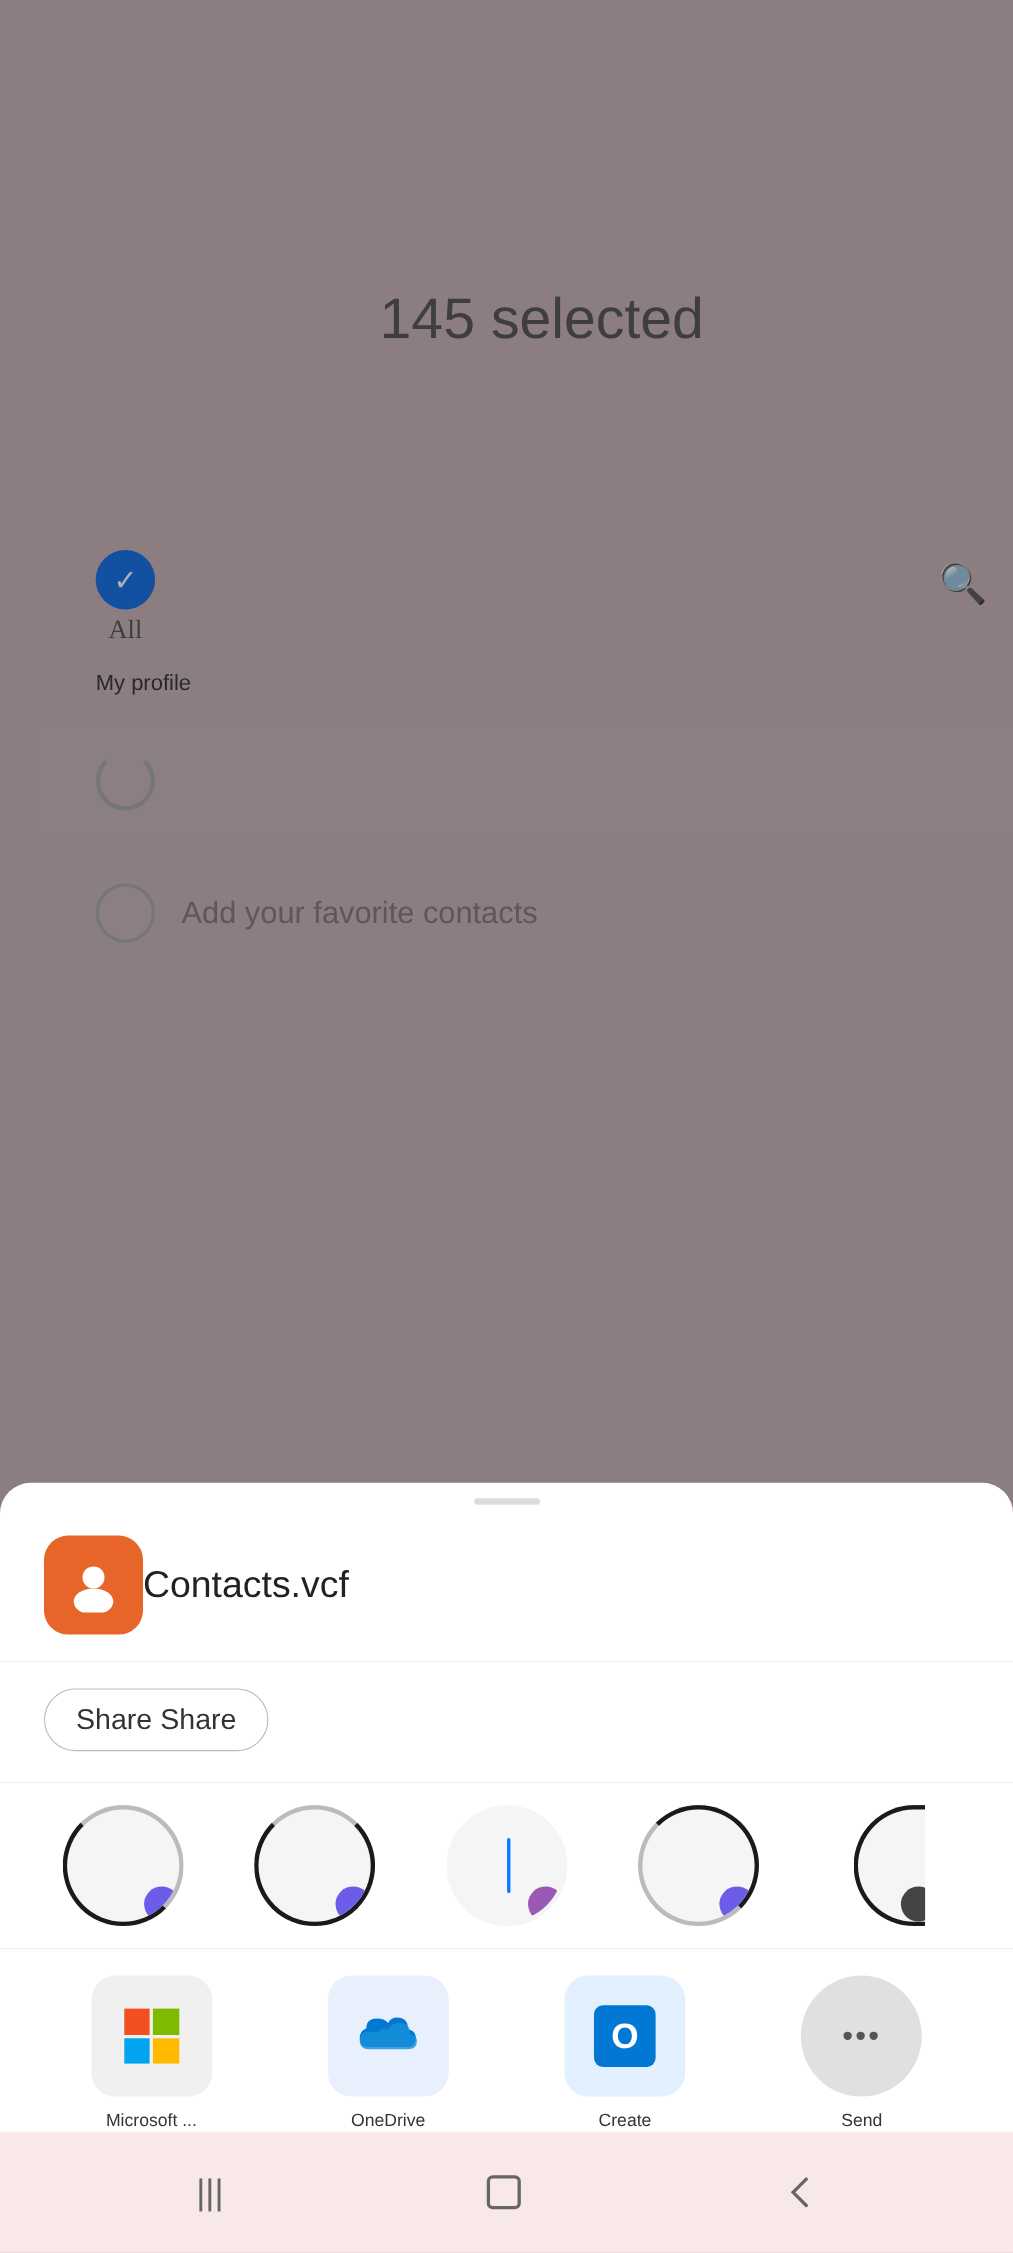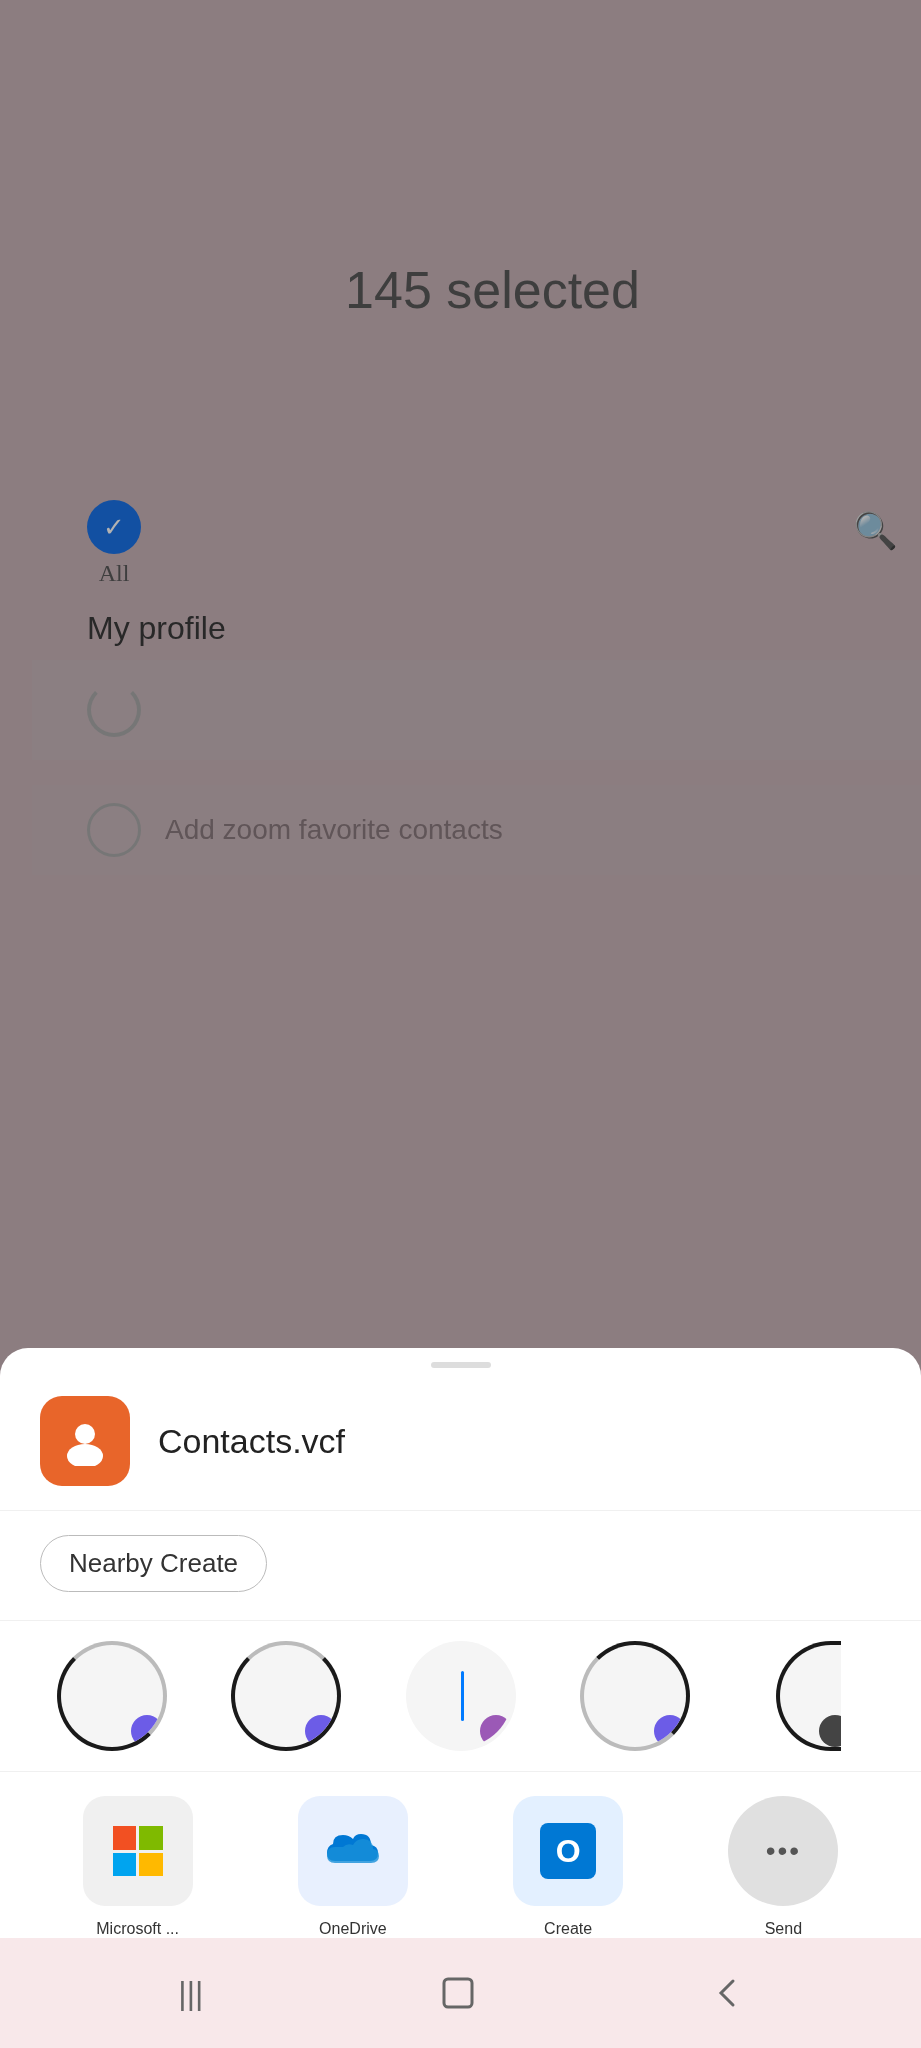--- a/index.html
+++ b/index.html
@@ -65,21 +65,21 @@
       top: 510px;
       right: 55px;
       font-size: 36px;
       color: #5a5a5a;
     }
 
     .my-profile-label {
       position: absolute;
       top: 610px;
       left: 55px;
-      font-size: 32px;
+      font-size: 20px;
       color: #3a3a3a;
       font-weight: 500;
     }
 
     .profile-loading {
       position: absolute;
       top: 660px;
       left: 0; right: 0;
       height: 100px;
       background: rgba(200,185,190,0.5);
@@ -144,21 +144,20 @@
       height: 6px;
       background: #ddd;
       border-radius: 3px;
       margin: 14px auto 0;
     }
 
     .sheet-header {
       display: flex;
       align-items: center;
       padding: 28px 40px 24px;
-      gap: 28px;
       border-bottom: 1px solid #f0f0f0;
     }
 
     .contacts-icon {
       width: 90px;
       height: 90px;
       background: #e8652a;
       border-radius: 22px;
       display: flex;
       align-items: center;
@@ -375,42 +374,42 @@
   <div class="search-icon-top">🔍</div>
 
   <div class="my-profile-label">My profile</div>
 
   <div class="profile-loading">
     <div class="spinner"></div>
   </div>
 
   <div class="add-favorites">
     <div class="add-fav-circle"></div>
-    <div class="add-fav-text">Add zoom favorite contacts</div>
+    <div class="add-fav-text">Add your favorite contacts</div>
   </div>
 </div>
 
 <div class="overlay"></div>
 
 <div class="bottom-sheet">
   <div class="sheet-handle"></div>
 
   <div class="sheet-header">
     <div class="contacts-icon">
       <svg width="50" height="50" viewBox="0 0 50 50" fill="none">
         <circle cx="25" cy="18" r="10" fill="white"></circle>
         <ellipse cx="25" cy="40" rx="18" ry="12" fill="white"></ellipse>
       </svg>
     </div>
     <div class="file-name">Contacts.vcf</div>
   </div>
 
   <div class="nearby-share-row">
     <button class="nearby-share-btn">
-      <span class="nearby-share-label">Nearby Create</span>
+      <span class="nearby-share-label">Share Share</span>
     </button>
   </div>
 
   <div class="avatar-row">
 
     <div class="avatar-item">
       <div class="avatar-circle" style="border: 4px solid #1a1a1a; border-top-color: #bbb; border-right-color: #bbb;">
         <div class="avatar-badge badge-purple" style="position:absolute;bottom:0;right:0;width:32px;height:32px;background:#6c5ce7;border-radius:50%;"></div>
       </div>
     </div>

